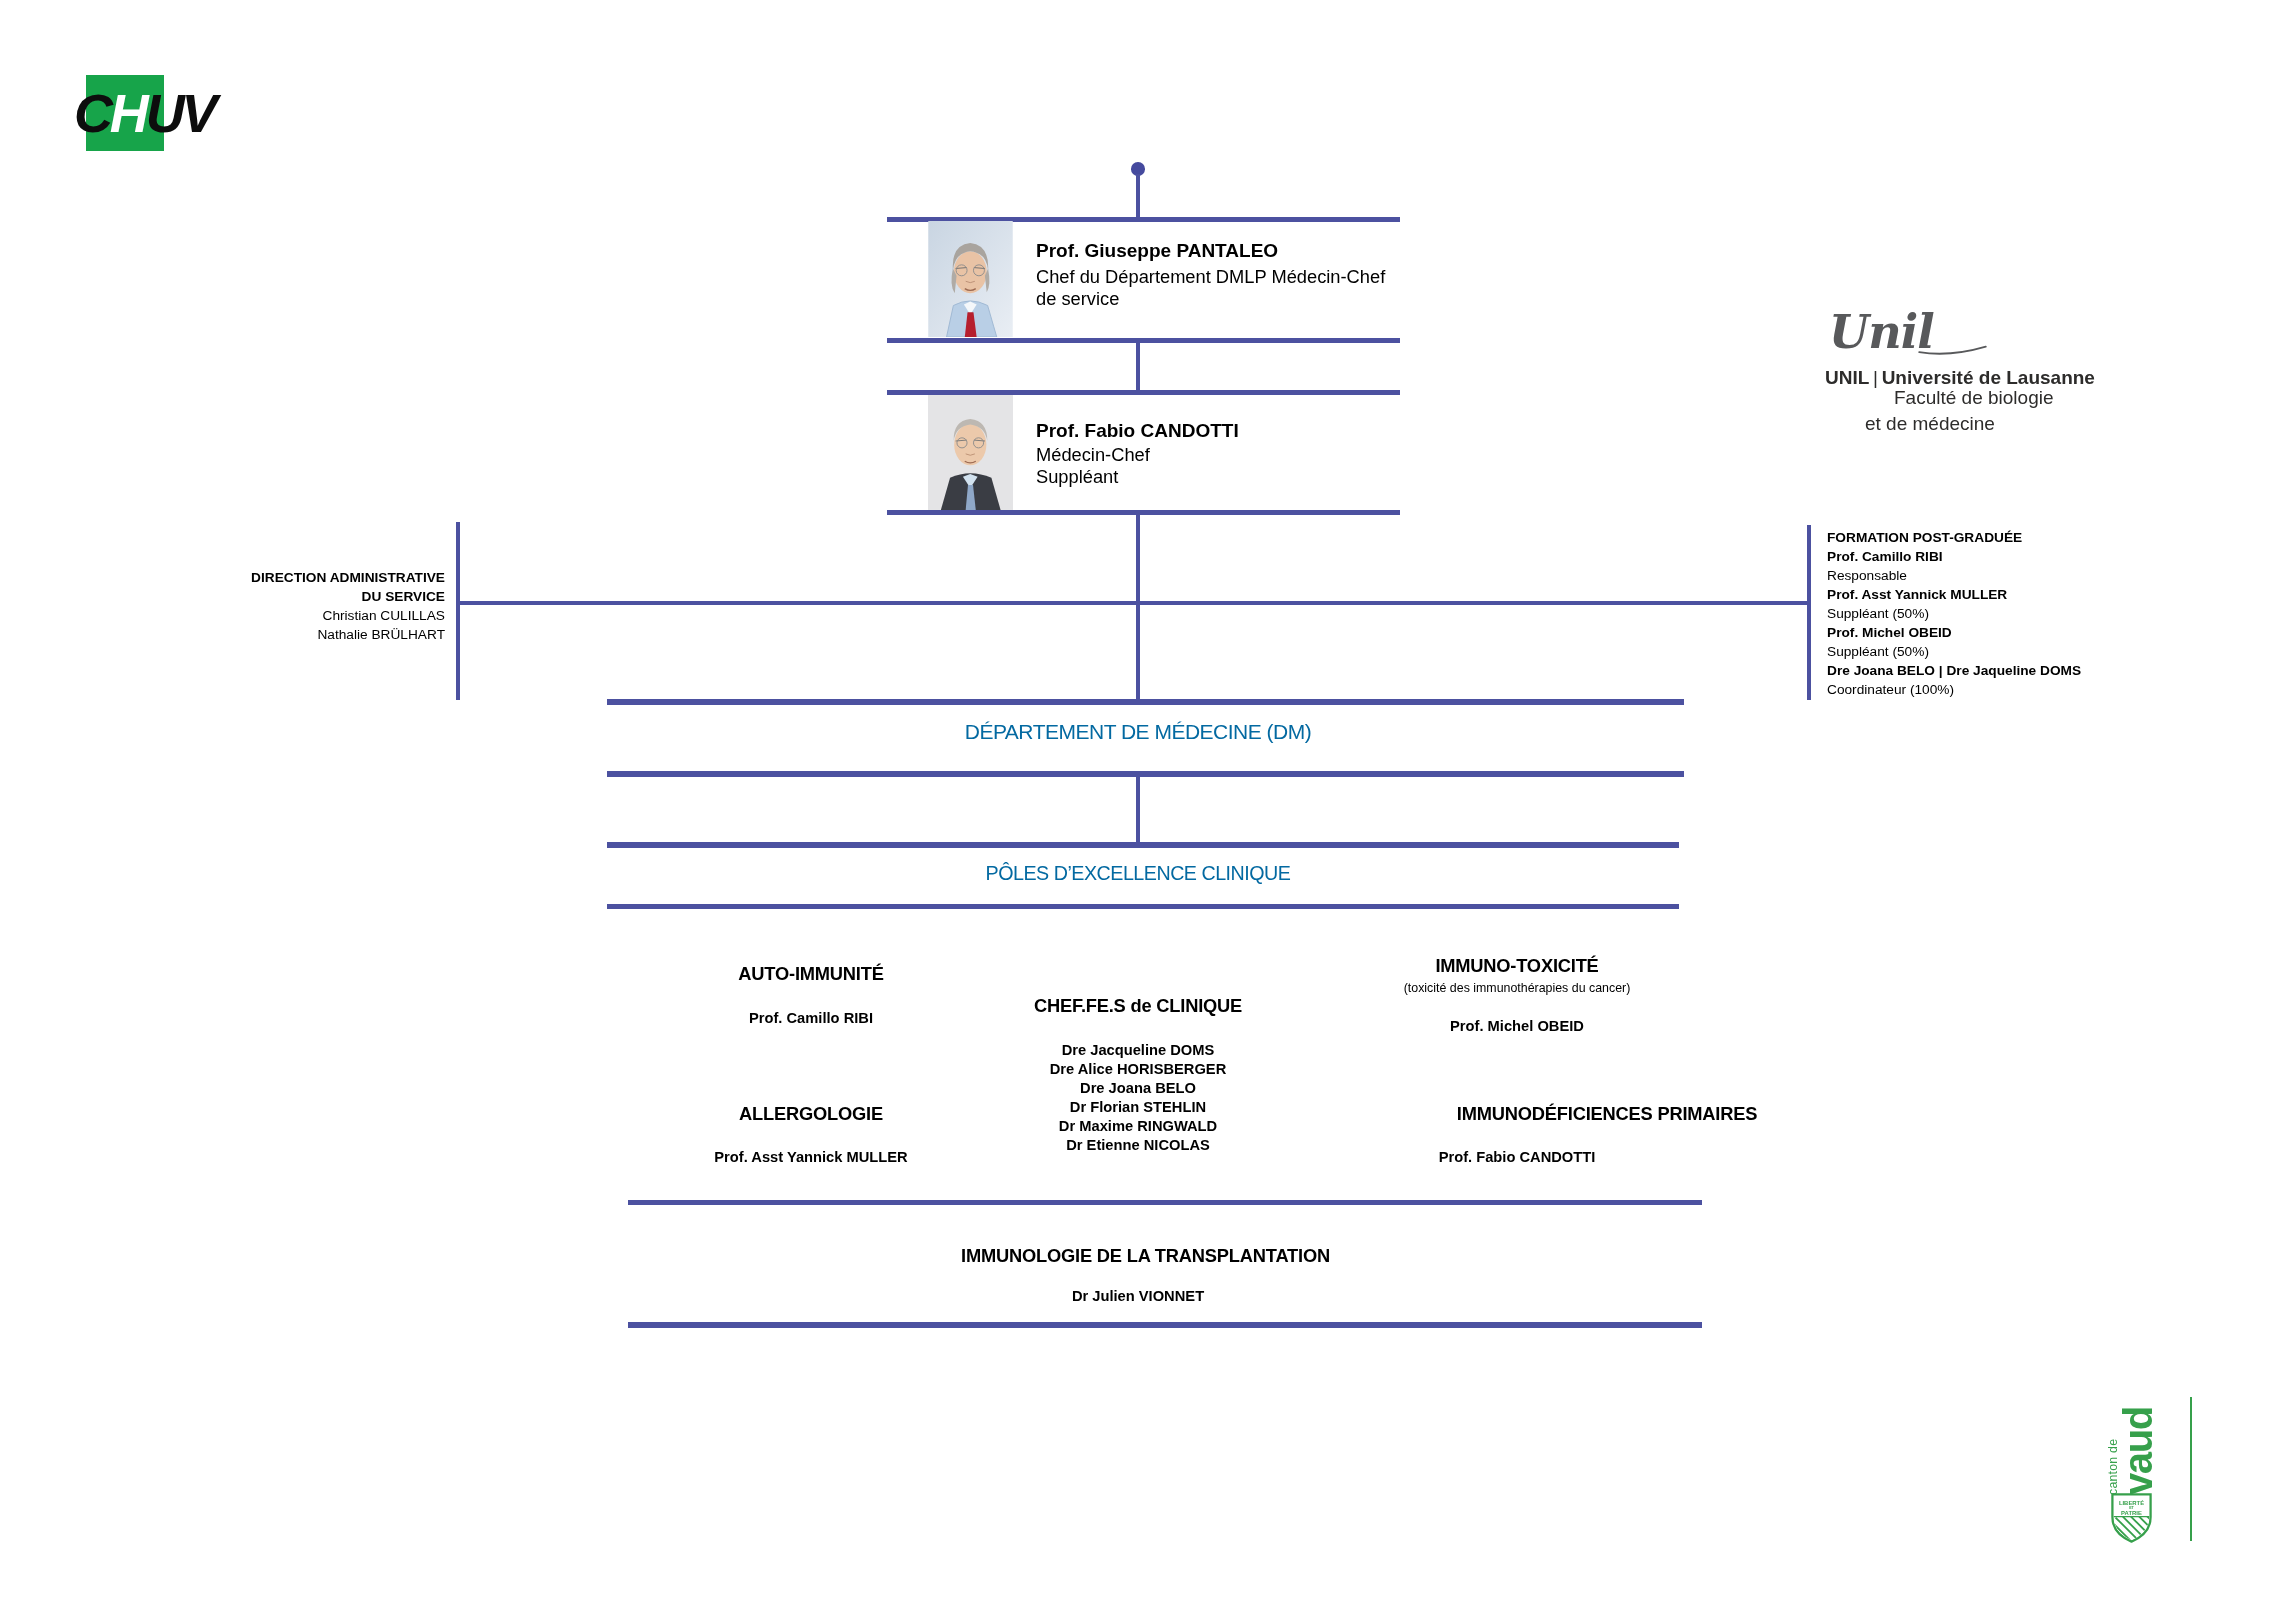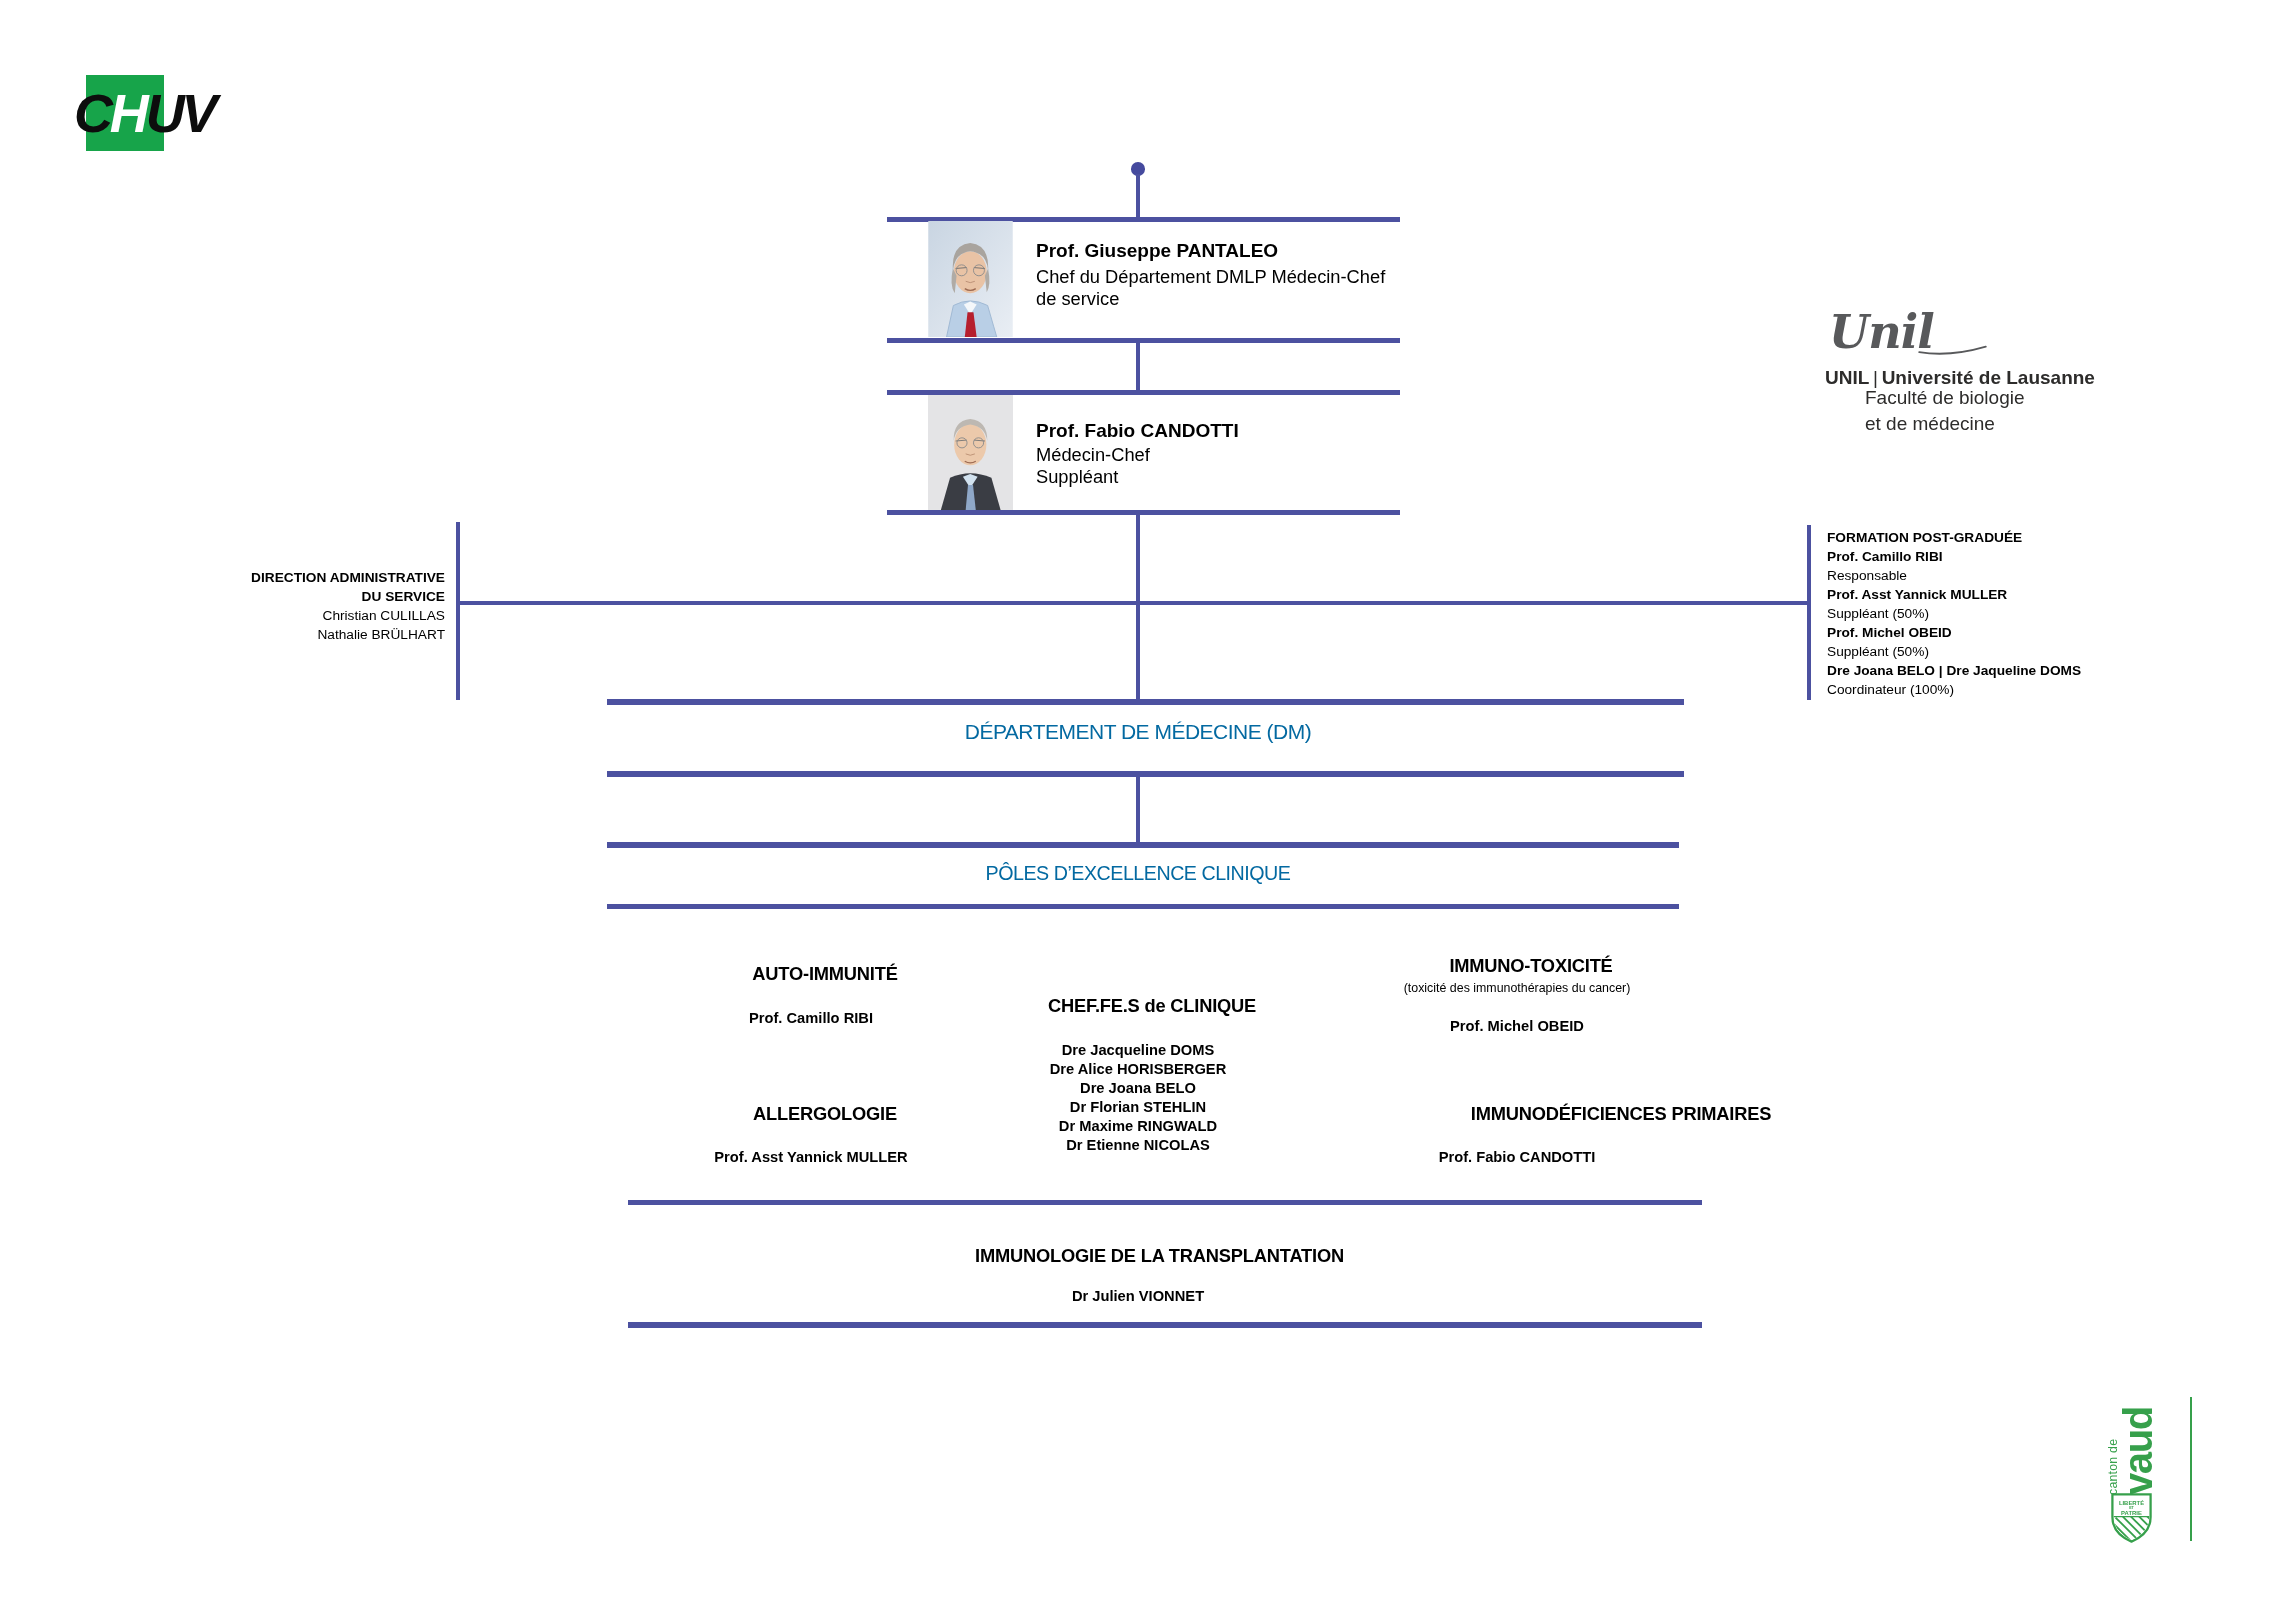--- a/index.html
+++ b/index.html
@@ -24,21 +24,21 @@
   .chief-role{position:absolute;font-size:18.3px;font-weight:400;white-space:nowrap;}
   .photo{position:absolute;overflow:hidden;}
   
   .dir-block{position:absolute;left:174px;top:568px;width:271px;text-align:right;
     font-size:13.7px;line-height:19px;white-space:nowrap;}
   .form-block{position:absolute;left:1827px;top:528px;font-size:13.7px;line-height:19px;white-space:nowrap;}
   .b{font-weight:700;}
   
   .band-title{position:absolute;color:#0369a1;font-weight:400;letter-spacing:-0.5px;}
   
-  .pole-title{position:absolute;font-size:18.3px;font-weight:700;letter-spacing:-0.2px;margin-left:14px;}
+  .pole-title{position:absolute;font-size:18.3px;font-weight:700;letter-spacing:-0.2px;}
   .pole-sub{position:absolute;font-size:12.4px;font-weight:400;}
   .pole-member{position:absolute;font-size:14.7px;font-weight:700;}
   .chefs-item{line-height:19px;font-size:14.7px;font-weight:700;}
   
   .unil-script{position:absolute;left:1829px;top:305px;font-family:"DejaVu Serif",serif;
     font-style:italic;font-weight:700;font-size:46px;color:#58595b;letter-spacing:-0.9px;}
   .unil-brand{position:absolute;left:1825px;top:367px;font-size:19px;color:#2d2c2b;white-space:nowrap;}
   .unil-brand .sep{font-weight:300;padding:0 3.7px;}
   .unil-fac{position:absolute;left:1865px;font-size:19px;color:#2d2c2b;white-space:nowrap;}
   
@@ -143,21 +143,21 @@
     <div>Suppléant (50%)</div>
     <div class="b">Dre Joana BELO  |  Dre Jaqueline DOMS</div>
     <div>Coordinateur (100%)</div>
   </div>
 
   <div class="unil-script">Unil</div>
   <svg class="abs" style="left:1918px;top:343px;" width="69" height="13.7" viewBox="0 0 150 30" xmlns="http://www.w3.org/2000/svg">
     <path d="M2 20 C 45 27 100 22 148 8" fill="none" stroke="#58595b" stroke-width="4" stroke-linecap="round"></path>
   </svg>
   <div class="unil-brand"><span class="b">UNIL</span><span class="sep">|</span><span class="b">Université de Lausanne</span></div>
-  <div class="unil-fac" style="top:387px;">Faculté de biologie</div>
+  <div class="unil-fac" style="top:387px;margin-left:29px;">Faculté de biologie</div>
   <div class="unil-fac" style="top:413px;">et de médecine</div>
 
   <div class="hline" style="left:607px;top:699px;width:1077px;height:5.5px;"></div>
   <div class="band-title ctr" style="left:1138px;top:720px;font-size:21px;">DÉPARTEMENT DE MÉDECINE (DM)</div>
   <div class="hline" style="left:607px;top:771px;width:1077px;height:5.5px;"></div>
 
   <div class="vline" style="left:1136px;top:776px;width:3.7px;height:66px;"></div>
 
   <div class="hline" style="left:607px;top:842px;width:1072px;height:5.5px;"></div>
   <div class="band-title ctr" style="left:1138px;top:862px;font-size:19.7px;">PÔLES D’EXCELLENCE CLINIQUE</div>

